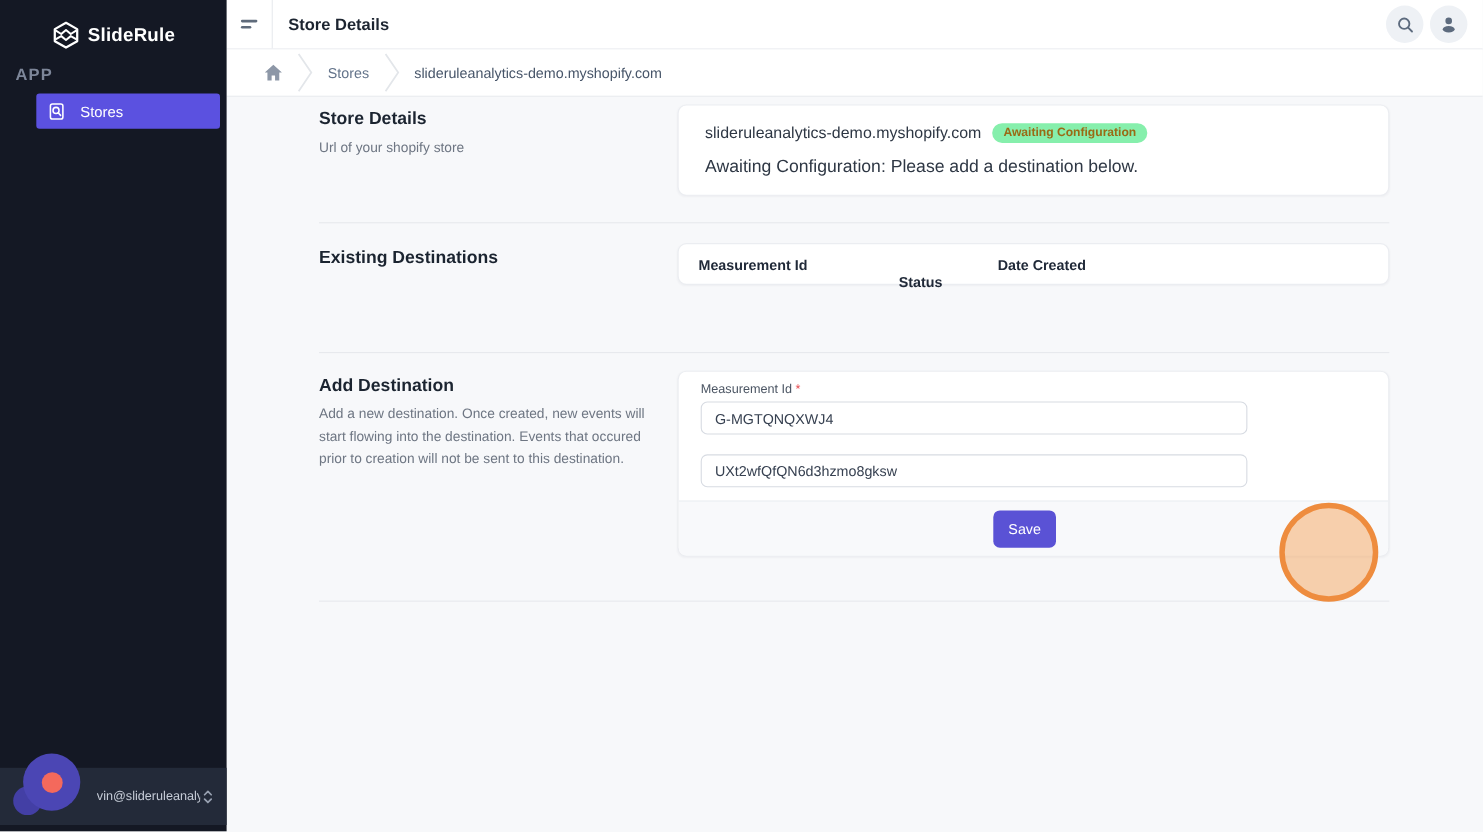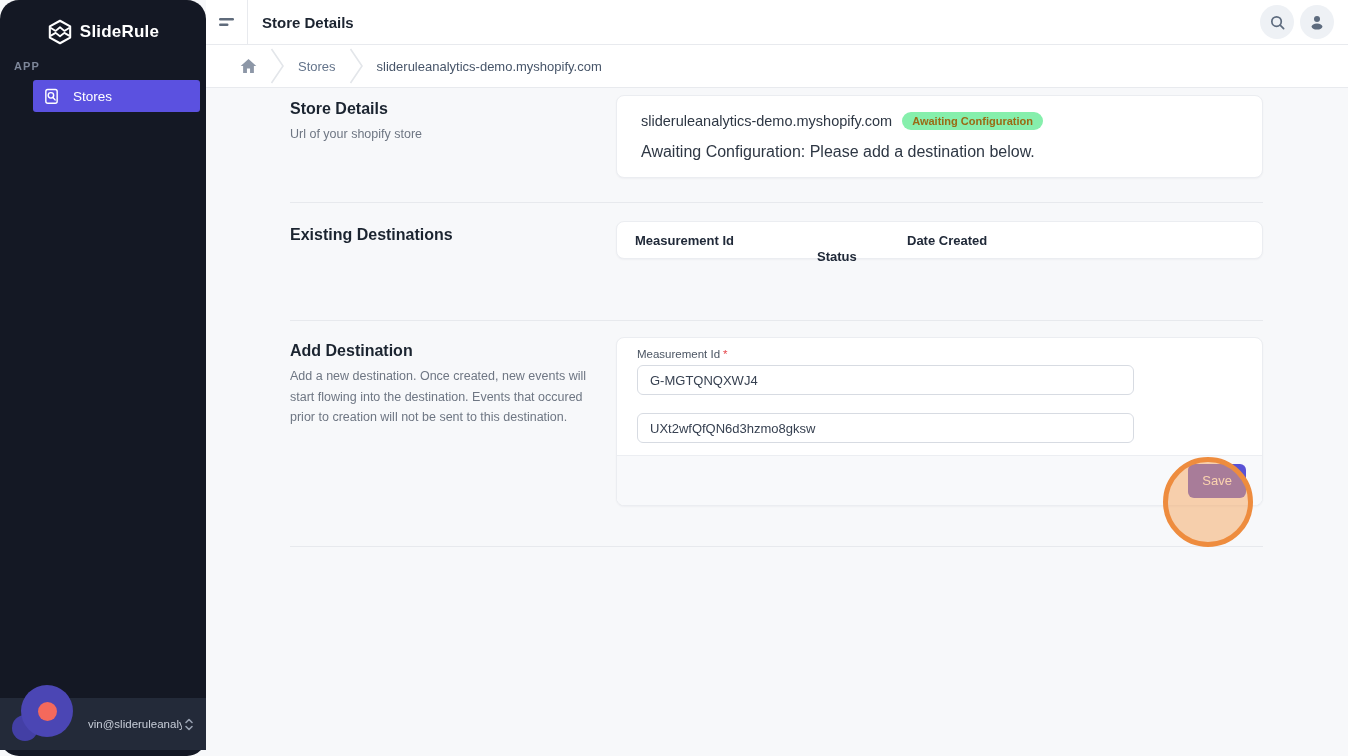--- a/index.html
+++ b/index.html
@@ -6,25 +6,25 @@
   html,body { width:1348px; height:756px; }
   body {
     font-family:"Liberation Sans","DejaVu Sans",sans-serif;
     position:relative; overflow:hidden; background:#f7f8fa; display:flex;
     color:#1f2733;
   }
 
   
   .sidebar {
     width:206px; height:756px; background:#141824; flex-shrink:0;
-    position:relative; z-index:5;border-radius:19px;
+    position:relative; z-index:5;
   }
   .logo-row { display:flex; align-items:center; justify-content:center; gap:7px; padding-top:17px; height:46px; }
   .logo-text { color:#ffffff; font-size:17px; font-weight:600; letter-spacing:.2px; }
-  .app-label { color:#7d8699; font-size:11px; font-weight:700; letter-spacing:1.1px; margin:14px 0 8px 14px; }
+  .app-label { color:#7d8699; font-size:15px; font-weight:700; letter-spacing:1.1px; margin:14px 0 8px 14px; }
   .nav-item {
     margin:0 6px 0 33px; height:32px; border-radius:3px; background:#5b51e0;
     display:flex; align-items:center; gap:13px; padding-left:34px; cursor:pointer;
   }
   .nav-item .nav-label { color:#ffffff; font-size:13.5px; }
 
   .user-bar {
     position:absolute; left:0; right:0; bottom:6px; height:52px; background:#232a39;
     display:flex; align-items:center; padding:0 10px 0 88px;
   }
@@ -110,21 +110,21 @@
   .field-label { font-size:11.5px; color:#4b5563; margin-bottom:5px; }
   .req { color:#e5484d; margin-left:3px; }
   .text-input {
     width:497px; height:30px; border:1px solid #d7dbe2; border-radius:6px;
     padding:0 12px; font-size:13px; color:#374151; background:#ffffff; outline:none;
     font-family:"Liberation Sans","DejaVu Sans",sans-serif;
   }
   .field-group + .field-group { margin-top:18px; }
   .dest-footer {
     height:50px; background:#f8f9fb; border-top:1px solid #eceef2;
-    display:flex; align-items:center; justify-content:flex-end; padding-right:16px;
+    display:flex; align-items:center; justify-content:center; padding-right:16px;
   }
   .save-btn {
     min-width:56px; height:34px; background:#5a52d5; color:#ffffff; border:none;
     border-radius:6px; font-size:13px; font-family:inherit; cursor:pointer; padding:0 14px;
   }
 
   
   .annotation-circle {
     position:absolute; left:1163px; top:457px; width:90px; height:90px;
     border-radius:50%; border:5px solid #ee8c3e; background:rgba(246,166,94,.5);

